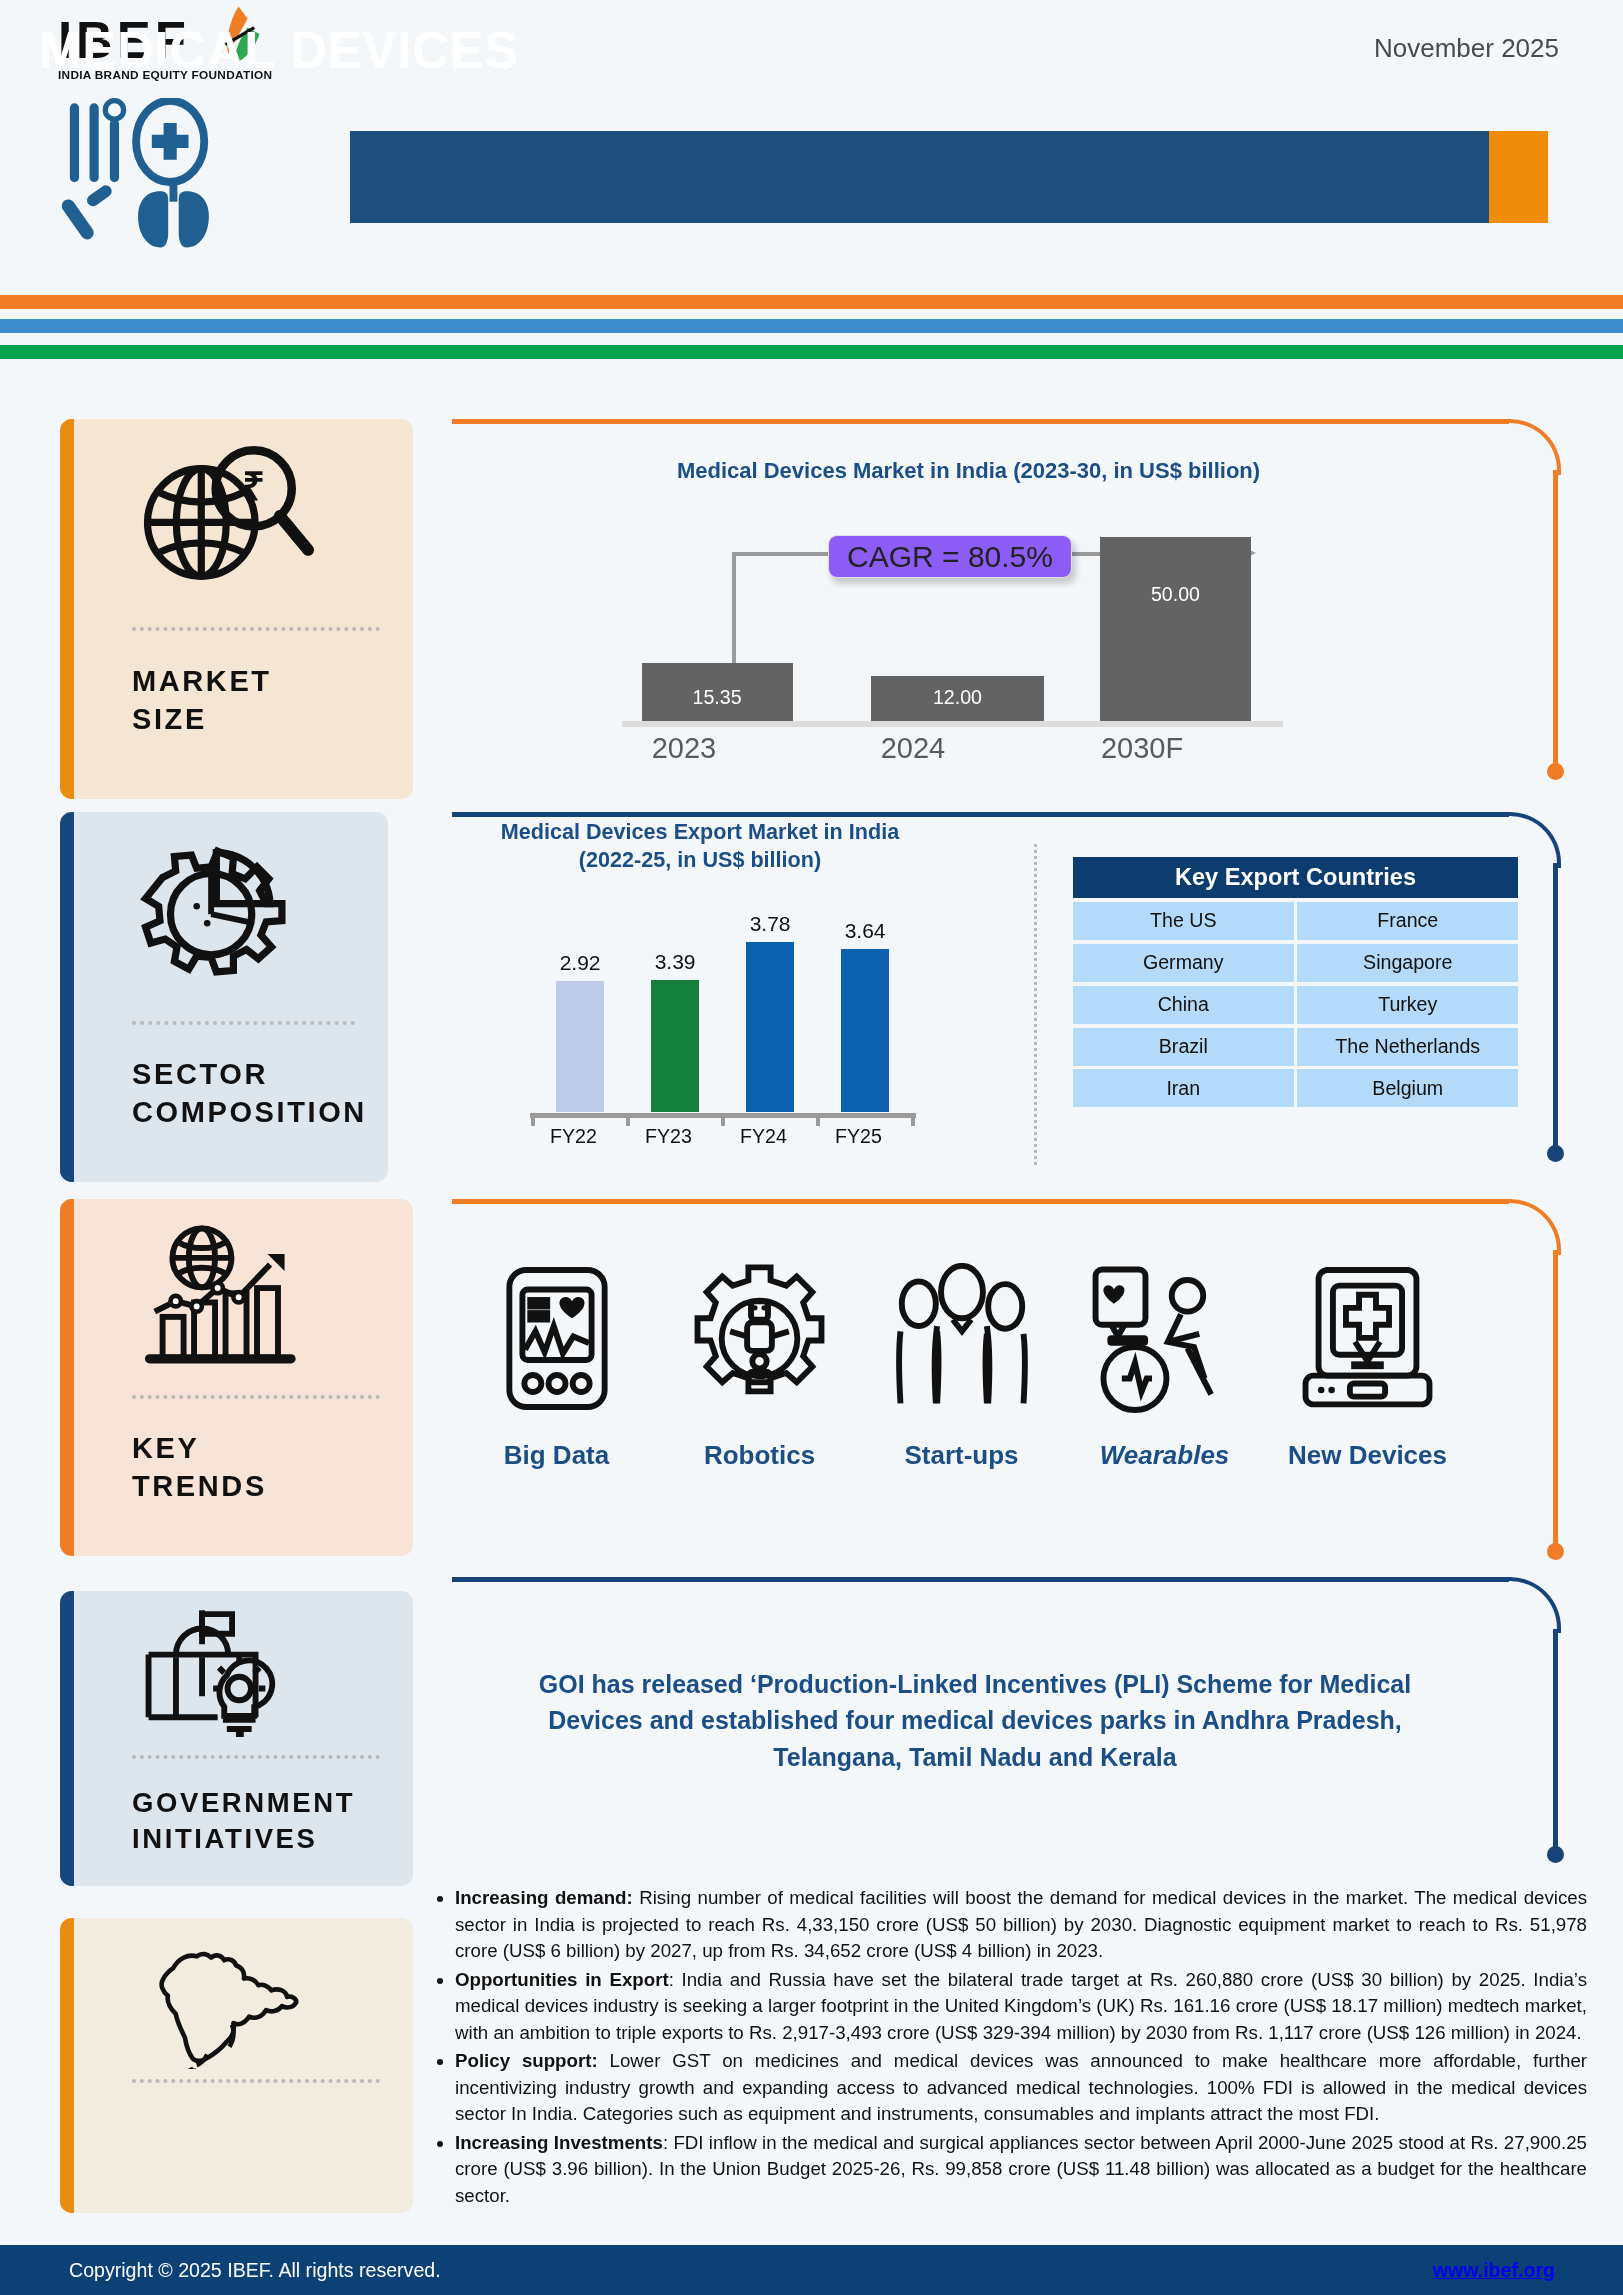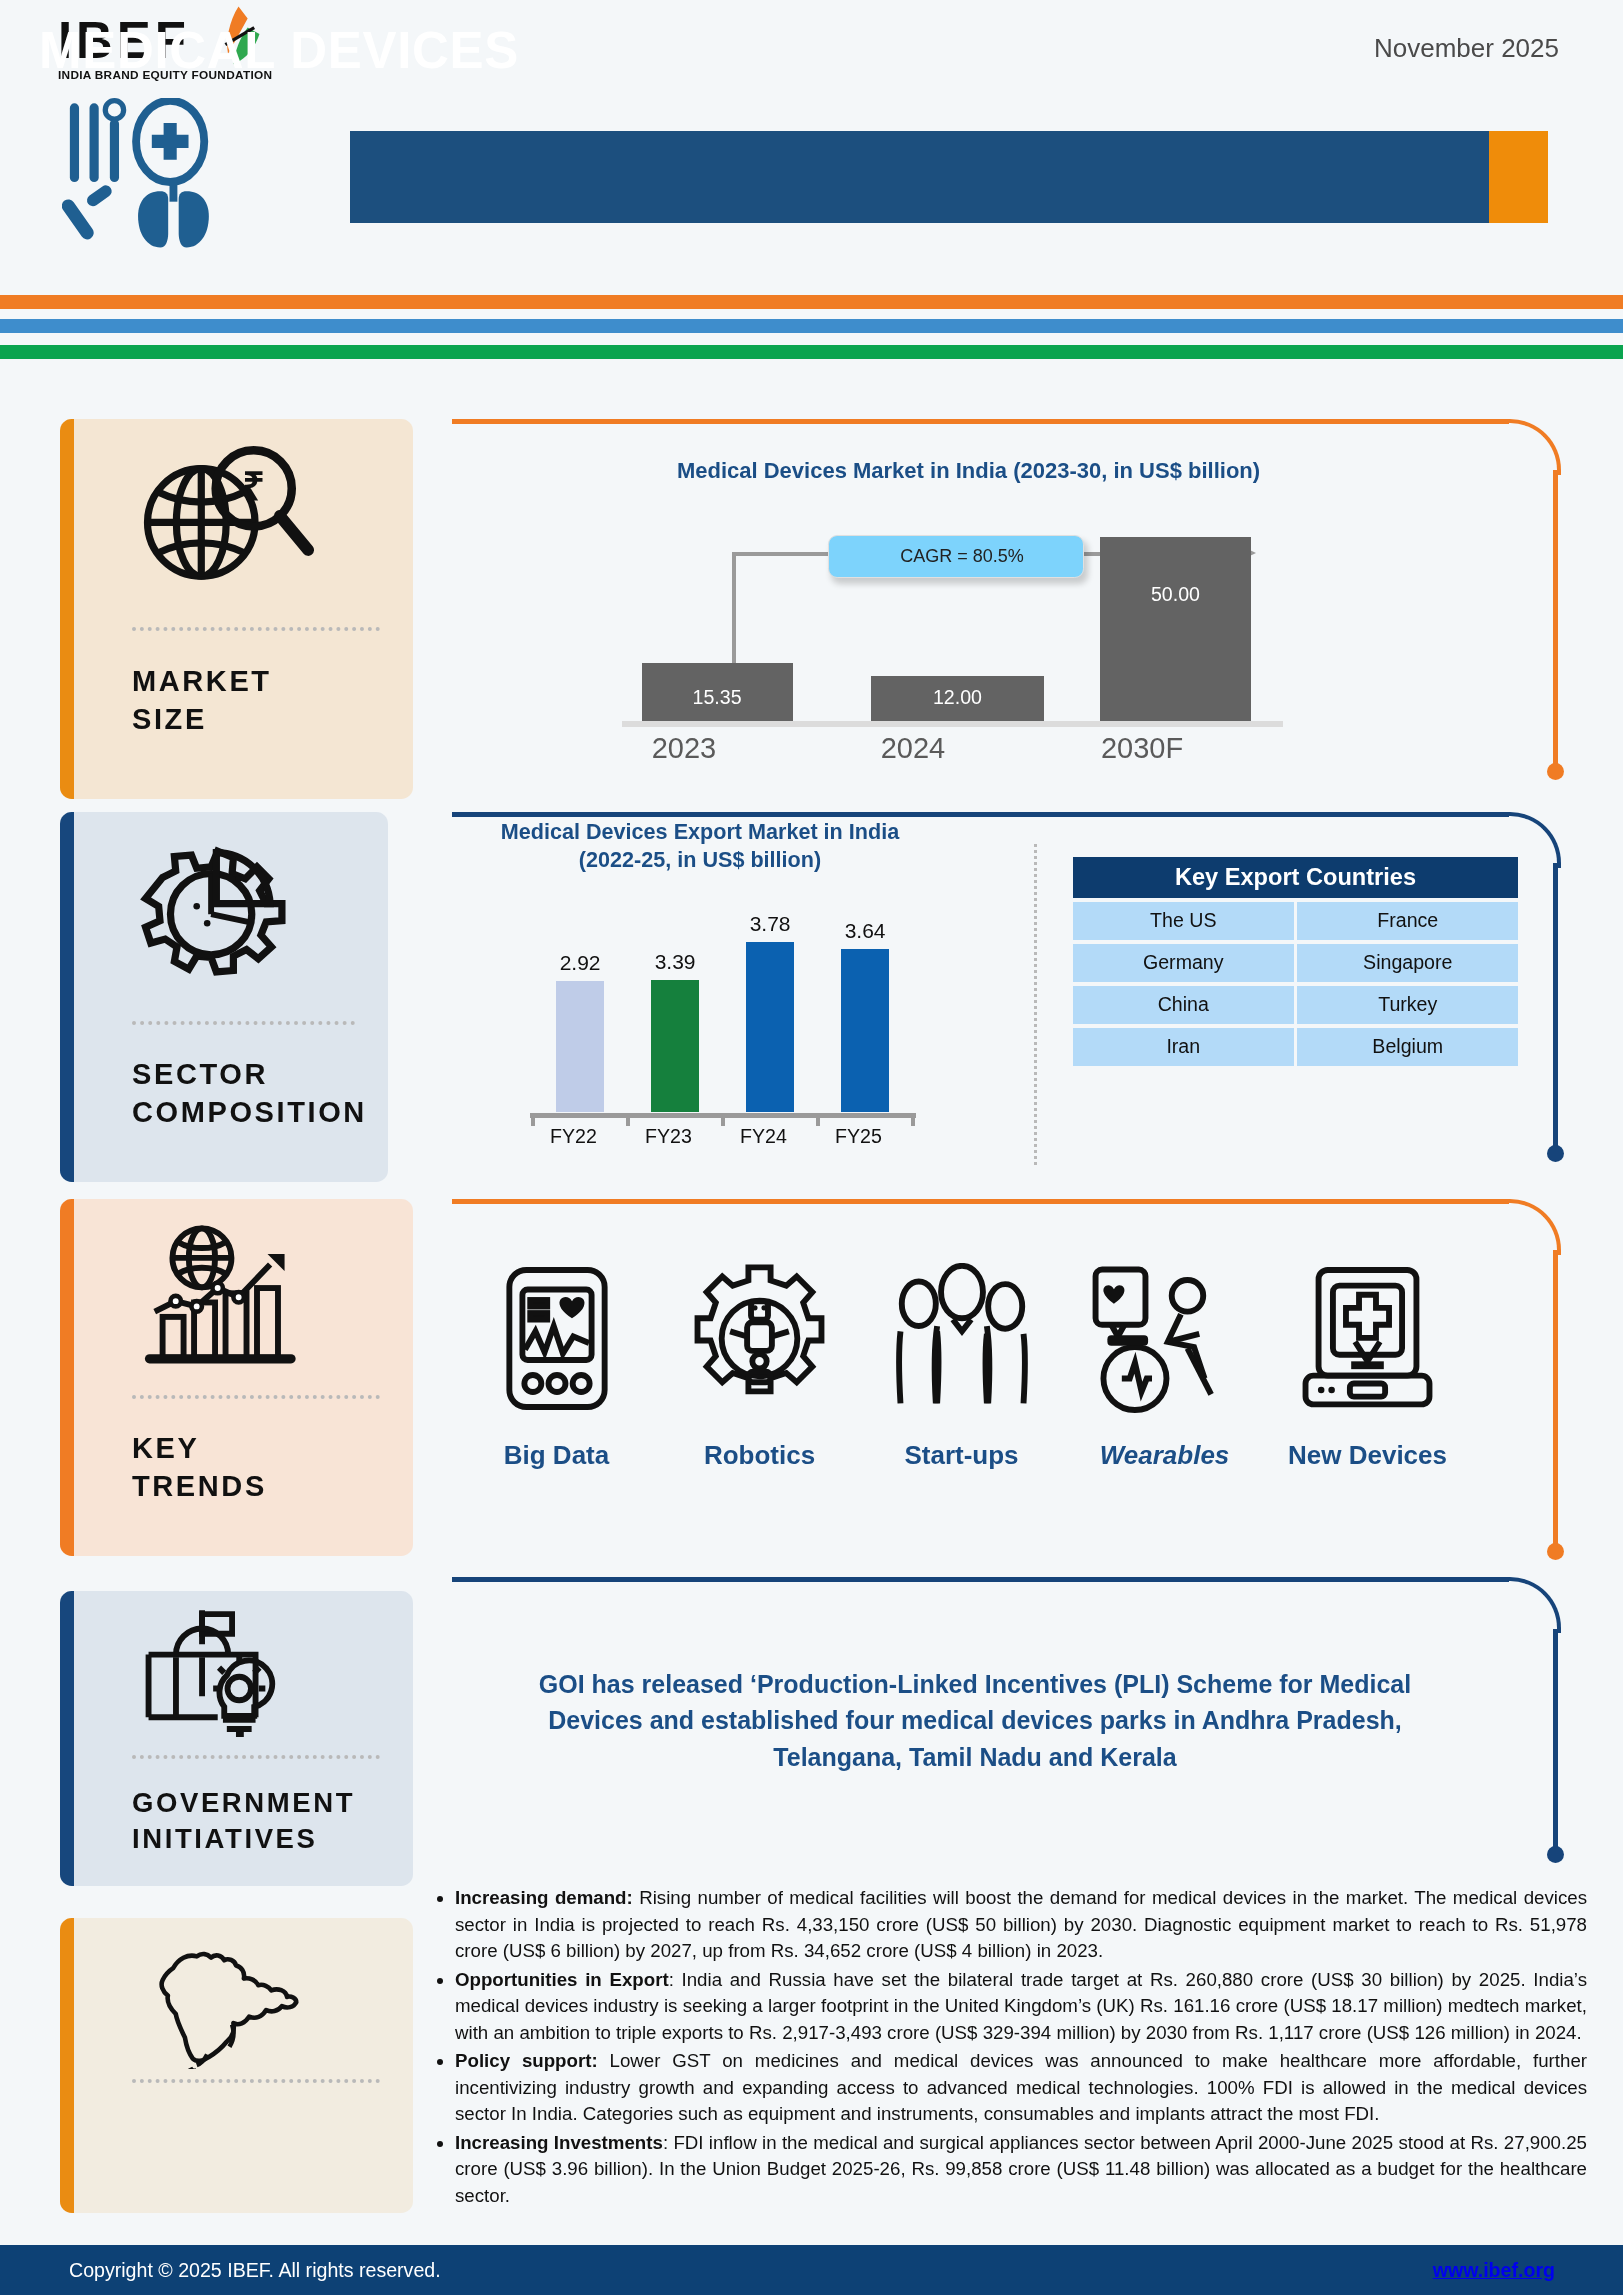--- a/index.html
+++ b/index.html
@@ -47,21 +47,21 @@
   
   .chart-title{position:absolute;font-weight:bold;color:#1b4e86;text-align:center;}
 
   
   #ms-title{left:458px;top:458px;width:1021px;font-size:22px;}
   #ms-plot{position:absolute;left:622px;top:537px;width:661px;height:190px;}
   #ms-axis{position:absolute;left:0;bottom:0;width:661px;height:5.9px;background:#dcdcdc;}
   .ms-bar{position:absolute;bottom:5.9px;background:#636363;}
   .ms-bar span{position:absolute;left:0;width:100%;bottom:11.8px;text-align:center;color:#fff;font-size:19.6px;}
   .ms-xlabel{position:absolute;top:732px;font-size:29px;color:#5a5a5a;text-align:center;}
-  #cagr-pill{position:absolute;left:828px;top:535px;width:242px;height:41px;background:#7dd3fc;border:1.3px solid #e0e0e0;border-radius:9.2px;box-shadow:3.9px 5.2px 6.5px rgba(0,0,0,0.18);display:flex;align-items:center;justify-content:center;font-size:18px;color:#222;padding-left:12px;}
+  #cagr-pill{position:absolute;left:828px;top:535px;width:242px;height:41px;background:#8b5cf6;border:1.3px solid #e0e0e0;border-radius:9.2px;box-shadow:3.9px 5.2px 6.5px rgba(0,0,0,0.18);display:flex;align-items:center;justify-content:center;font-size:30px;color:#222;}
   #cagr-hline{position:absolute;left:732px;top:552px;width:504px;height:3.9px;background:#9a9a9a;}
   #cagr-vline{position:absolute;left:732px;top:552px;width:3.9px;height:124px;background:#9a9a9a;}
   #cagr-arrow{position:absolute;left:1231px;top:541px;width:0;height:0;border-left:25px solid #9a9a9a;border-top:12.4px solid transparent;border-bottom:12.4px solid transparent;}
 
   
   #ex-title{left:458px;top:818px;width:484px;font-size:21.6px;line-height:1.28;}
   #ex-plot{position:absolute;left:530px;top:903px;width:386px;height:209px;}
   .ex-bar{position:absolute;bottom:0;}
   .ex-bar b{position:absolute;left:-14.4px;width:calc(100% + 29px);text-align:center;font-size:21px;color:#111;font-weight:normal;}
   #ex-axis{position:absolute;left:530px;top:1113px;width:386px;height:4.6px;background:#9a9a9a;}
@@ -255,20 +255,24 @@
     <div class="kec-cell">The US</div>
     <div class="kec-cell">France</div>
   </div>
   <div class="kec-row">
     <div class="kec-cell">Germany</div>
     <div class="kec-cell">Singapore</div>
   </div>
   <div class="kec-row">
     <div class="kec-cell">China</div>
     <div class="kec-cell">Turkey</div>
+  </div>
+  <div class="kec-row">
+    <div class="kec-cell">Brazil</div>
+    <div class="kec-cell">The Netherlands</div>
   </div>
   <div class="kec-row">
     <div class="kec-cell">Iran</div>
     <div class="kec-cell">Belgium</div>
   </div>
 </div>
 
 <div class="badge cream2" style="left:60px;top:1199px;width:353px;height:357px;">
   <div class="spine"></div>
   <svg class="bicon" viewBox="0 0 270 230">

